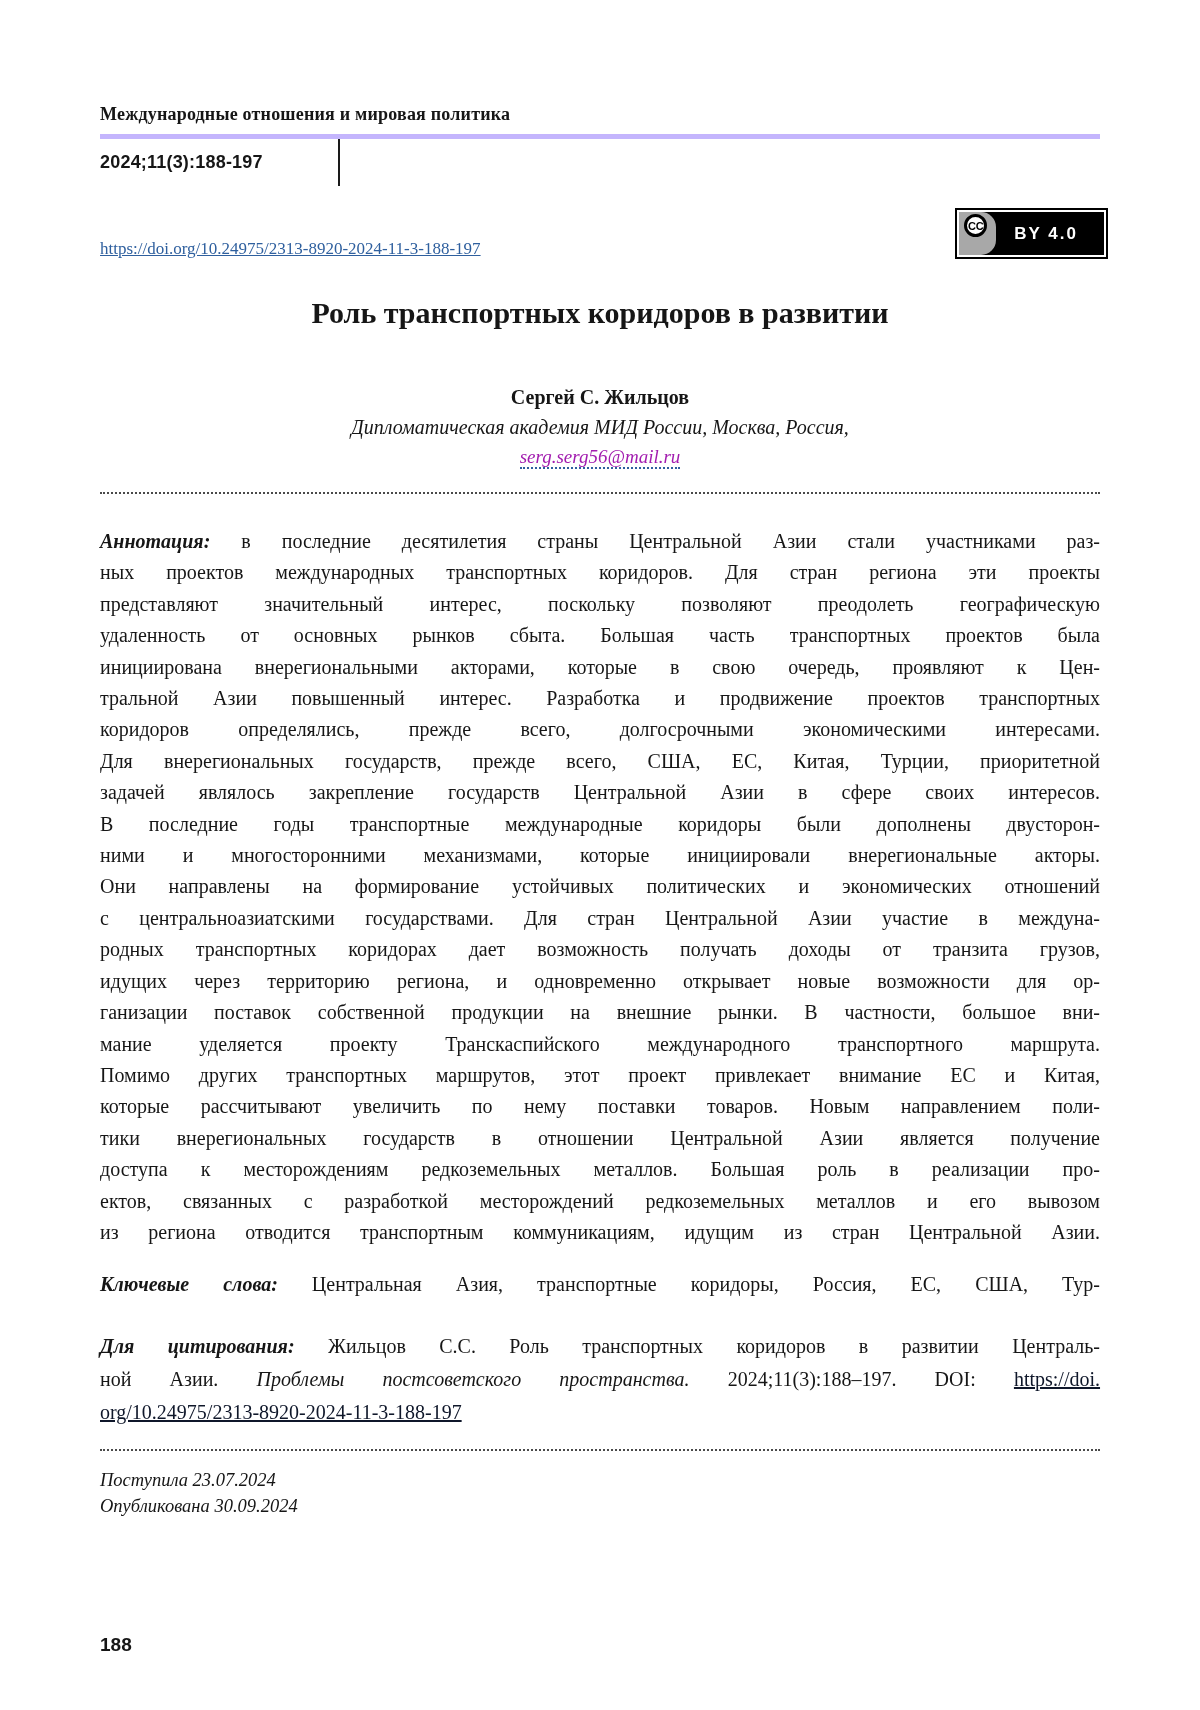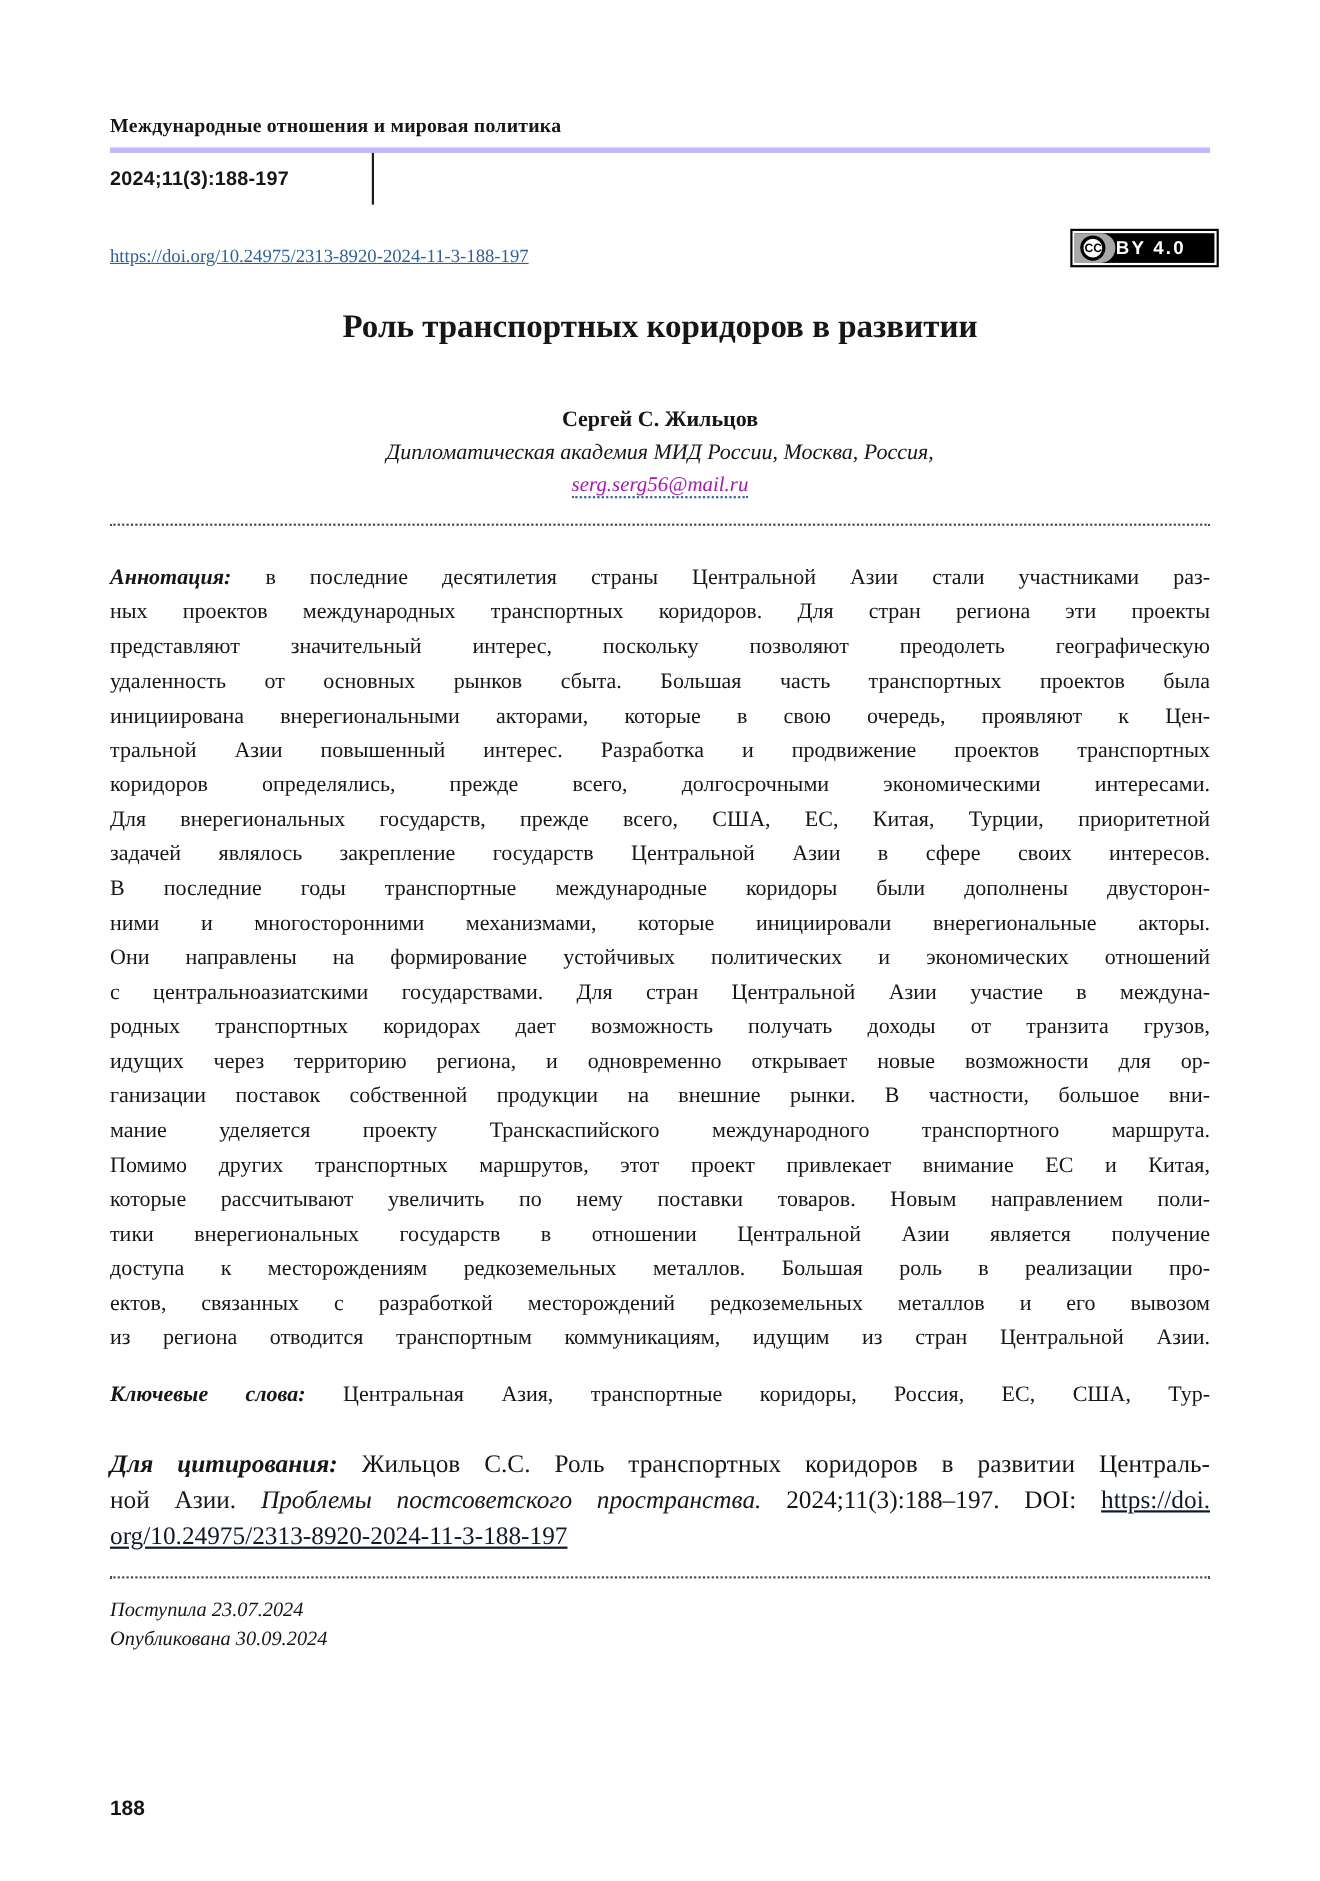--- a/index.html
+++ b/index.html
@@ -34,31 +34,31 @@
   .doi-row { margin-top:12px; display:flex; justify-content:space-between; align-items:flex-end; }
   a.doi-link {
     font-size:17px; color:#2e5f9e; text-decoration:underline; cursor:pointer; margin-top:2px;
   }
   .cc-badge {
     display:inline-flex; border:2px solid #000; background:#fff; padding:2px;
     margin-top:10px; margin-right:-8px; cursor:pointer; text-decoration:none;
   }
   .cc-inner { display:flex; background:#000; align-items:stretch; }
   .cc-left {
-    background:#a8a8a8; display:flex; align-items:center; padding:2px 9px 2px 5px;
+    background:#a8a8a8; display:flex; align-items:center; padding:2px 9px 18px 5px;
     border-radius:0 15px 15px 0;
   }
   .cc-circle {
     width:23px; height:23px; border:3px solid #000; border-radius:50%;
     background:#fff; color:#000; display:flex; align-items:center; justify-content:center;
     font-family:"Liberation Sans","DejaVu Sans",sans-serif; font-weight:bold; font-size:11px;
   }
   .cc-right {
     color:#fff; font-family:"Liberation Sans","DejaVu Sans",sans-serif; font-weight:bold;
-    font-size:17px; letter-spacing:2px; display:flex; align-items:center; padding:0 26px 0 0;
+    font-size:17px; letter-spacing:2px; display:flex; align-items:center; padding:0 26px 0 18px;
   }
 
   
   .title { text-align:center; font-size:30px; font-weight:bold; line-height:43px; margin-top:32px; }
   .author { text-align:center; font-size:20px; font-weight:bold; margin-top:52px; }
   .affiliation { text-align:center; font-size:20px; font-style:italic; margin-top:7px; }
   .email-line { text-align:center; margin-top:7px; }
   a.email-link {
     font-size:19px; font-style:italic; color:#a21caf; text-decoration:none;
     border-bottom:2px dotted #2e5f9e; cursor:pointer;
@@ -67,21 +67,21 @@
   .dotted-rule { border-top:2px dotted #4a4a4a; height:0; }
   .rule-1 { margin-top:24px; }
   .rule-2 { margin-top:20px; }
 
   
   .abstract { margin-top:32px; font-size:20px; line-height:31.4px; }
   .jline { text-align:justify; text-align-last:justify; }
   .plainline { text-align:left; }
   .lead-label { font-weight:bold; font-style:italic; }
   .keywords { margin-top:21px; font-size:20px; line-height:31.4px; }
-  .citation { margin-top:29px; font-size:23px; line-height:33px; }
+  .citation { margin-top:29px; font-size:20px; line-height:33px; }
   .cit-italic { font-style:italic; }
   a.cit-link { color:#0f172a; text-decoration:underline; cursor:pointer; }
 
   .dates { margin-top:16px; font-size:18.5px; font-style:italic; line-height:26px; }
 
   .page-number {
     position:absolute; left:100px; top:1634px;
     font-family:"Liberation Sans","DejaVu Sans",sans-serif;
     font-weight:bold; font-size:19px;
   }

